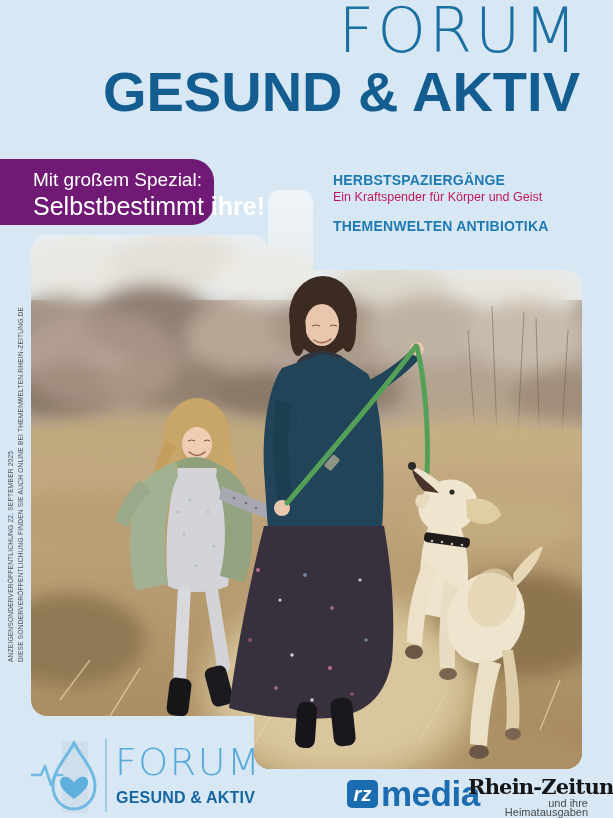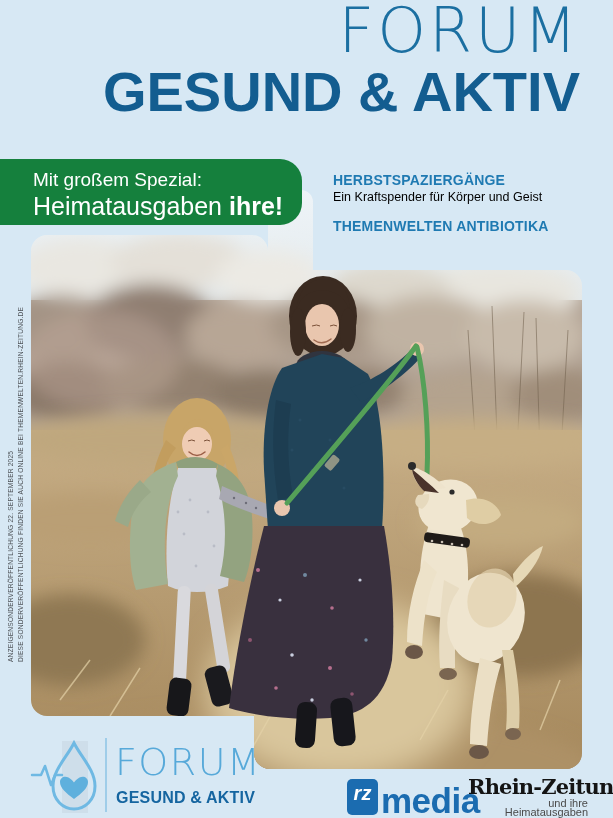--- a/index.html
+++ b/index.html
@@ -6,49 +6,49 @@
   body{font-family:"Liberation Sans",sans-serif;}
   .cover{position:relative;width:613px;height:818px;background:#d7e8f4;overflow:hidden;}
 
   
   .masthead-top{position:absolute;top:0px;right:33px;font-family:"DejaVu Sans",sans-serif;
     font-weight:200;font-size:62px;line-height:62px;color:#1b6fa1;letter-spacing:3px;white-space:nowrap;}
   .masthead-bottom{position:absolute;top:63px;right:33px;font-weight:800;font-size:56px;line-height:58px;
     color:#135d90;letter-spacing:0px;white-space:nowrap;}
 
   
-  .badge{position:absolute;left:0;top:159px;width:302px;height:66px;background:#15803d;
+  .badge{position:absolute;left:0;top:159px;width:214px;height:66px;background:#701a75;
     border-radius:0 22px 22px 0;color:#fff;padding:9px 0 0 33px;box-sizing:border-box;}
   .badge .l1{font-size:19px;line-height:23px;font-weight:400;}
   .badge .l2{font-size:25px;line-height:30px;font-weight:400;white-space:nowrap;}
   .badge .l2 b{font-weight:700;}
 
   
   .teasers{position:absolute;left:333px;top:172px;width:240px;}
   .teaser{margin-bottom:13px;}
   .teaser .hl{color:#1f7ab2;font-weight:700;font-size:14px;line-height:17px;letter-spacing:0.2px;}
-  .teaser .sl{color:#000000;font-size:12.5px;line-height:16px;}
+  .teaser .sl{color:#be185d;font-size:12.5px;line-height:16px;}
 
   
   .vnote{position:absolute;left:6px;top:662px;transform:rotate(-90deg);transform-origin:0 0;
     width:340px;font-size:6.6px;line-height:10px;color:#4e5358;letter-spacing:0.2px;white-space:nowrap;}
 
   
   .photo{position:absolute;left:0;top:0;width:613px;height:818px;}
 
   
   .logo-icon{position:absolute;left:28px;top:733px;}
   .logo-divider{position:absolute;left:105px;top:738px;width:2px;height:74px;background:#9fcde9;}
   .logo-word{position:absolute;left:115px;top:737px;font-family:"DejaVu Sans",sans-serif;font-weight:200;
     font-size:38px;line-height:50px;color:#57a9d9;letter-spacing:1.5px;}
   .logo-sub{position:absolute;left:116px;top:789px;font-weight:800;font-size:16px;color:#1565a0;letter-spacing:0.2px;}
 
   
   .rzmedia{position:absolute;left:347px;top:779px;display:flex;align-items:flex-end;}
-  .rz-box{width:31px;height:36px;background:#1b6cb0;border-radius:5px;color:#fff;font-weight:700;
+  .rz-box{width:31px;height:28px;background:#1b6cb0;border-radius:5px;color:#fff;font-weight:700;
     font-style:italic;font-size:20px;line-height:28px;text-align:center;}
   .rz-media-text{font-weight:800;font-size:35px;line-height:29px;color:#1b6cb0;letter-spacing:-0.5px;margin-left:3px;}
   .rheinzeitung{position:absolute;left:468px;top:775px;width:122px;text-align:center;}
   .rz-name{font-family:"DejaVu Serif",serif;font-weight:700;font-size:21px;line-height:24px;color:#141414;letter-spacing:-0.8px;white-space:nowrap;}
   .rz-tagline{font-size:11px;line-height:9px;color:#4a4a4a;text-align:right;padding-right:2px;}
 </style>
 </head>
 <body>
 
 <div class="cover">
@@ -248,21 +248,21 @@
         <path d="M514,588 C528,576 539,562 543,546 C535,549 523,560 513,574 Z" fill="#e6d8b6"></path>
       </g>
     </g>
   </svg>
 
   <div class="masthead-top">FORUM</div>
   <div class="masthead-bottom">GESUND &amp; AKTIV</div>
 
   <div class="badge">
     <div class="l1">Mit großem Spezial:</div>
-    <div class="l2"><span>Heimatausgaben </span><b>ihre!</b></div>
+    <div class="l2"><span>Selbstbestimmt </span><b>ihre!</b></div>
   </div>
 
   <div class="teasers">
     <div class="teaser">
       <div class="hl">HERBSTSPAZIERGÄNGE</div>
       <div class="sl">Ein Kraftspender für Körper und Geist</div>
     </div>
     <div class="teaser">
       <div class="hl">THEMENWELTEN ANTIBIOTIKA</div>
     </div>

